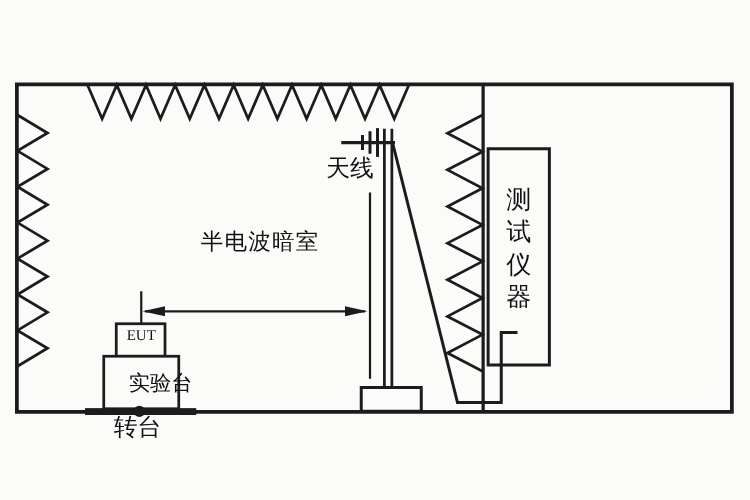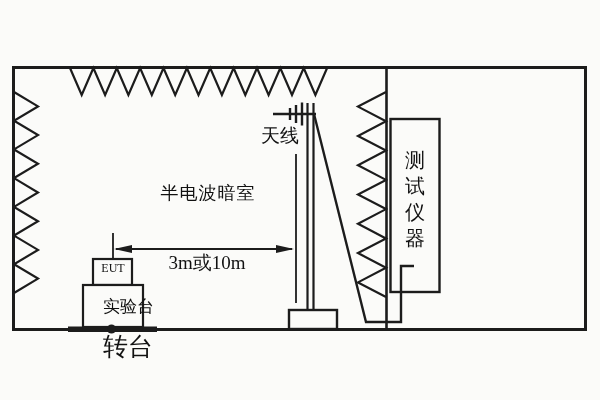--- a/index.html
+++ b/index.html
@@ -15,21 +15,21 @@
   .blk { fill:var(--line); stroke:none; }
   .box { stroke:var(--line); fill:var(--background); }
   .label {
     position:absolute; color:var(--text); text-align:center;
     white-space:nowrap; line-height:1.1; user-select:none;
   }
   .lbl-antenna   { left:256px; top:126px; width:48px; font-size:19px; }
   .lbl-chamber   { left:156px; top:184px; width:104px; font-size:18px; letter-spacing:1px; }
   .lbl-distance  { left:164px; top:253px; width:86px;  font-size:19px; }
   .lbl-control   { left:468px; top:193px; width:70px;  font-size:19px; letter-spacing:1px; }
-  .lbl-turntable { left:88px;  top:333px; width:44px;  font-size:25px;margin-left:15px; }
+  .lbl-turntable { left:88px;  top:333px; width:44px;  font-size:19px; }
   .lbl-eut       { left:93px;  top:262px; width:40px;  font-size:12px; }
   .lbl-bench     { left:98px;  top:298px; width:61px;  font-size:17px; }
   .lbl-instr {
     left:390px; top:147px; width:50px; font-size:20px;
     display:flex; flex-direction:column; align-items:center;
   }
   .lbl-instr span { display:block; height:26px; line-height:26px; }
 </style>
 </head>
 <body>
@@ -71,21 +71,20 @@
     </g>
 
     <rect class="box" x="93" y="259" width="39" height="26" stroke-width="2.2"></rect>
     <rect class="box" x="83" y="285" width="60" height="42" stroke-width="2.2"></rect>
     <rect class="blk" x="68" y="326.5" width="89" height="5.5"></rect>
     <circle class="blk" cx="111.5" cy="329" r="4.5"></circle>
   </svg>
 
   <div class="label lbl-antenna">天线</div>
   <div class="label lbl-chamber">半电波暗室</div>
-  <div class="label lbl-distance">3m或10m</div>
   <div class="label lbl-turntable">转台</div>
   <div class="label lbl-eut">EUT</div>
   <div class="label lbl-bench">实验台</div>
   <div class="label lbl-instr">
     <span>测</span>
     <span>试</span>
     <span>仪</span>
     <span>器</span>
   </div>
 

